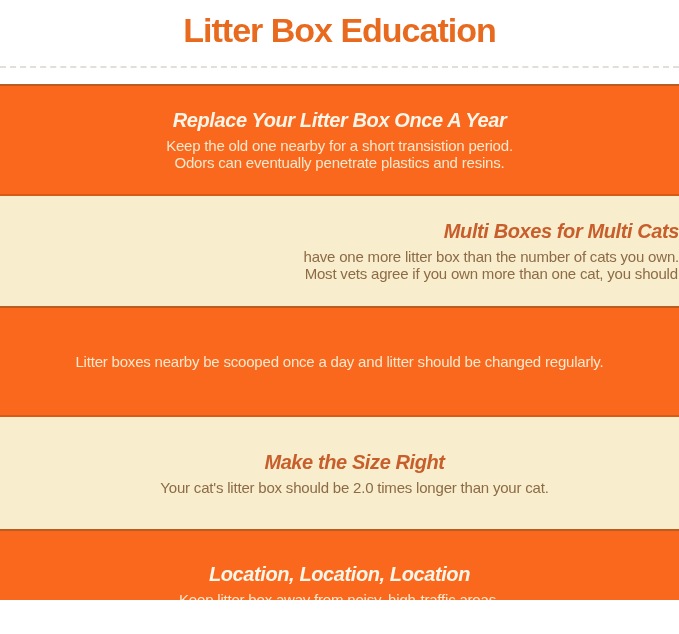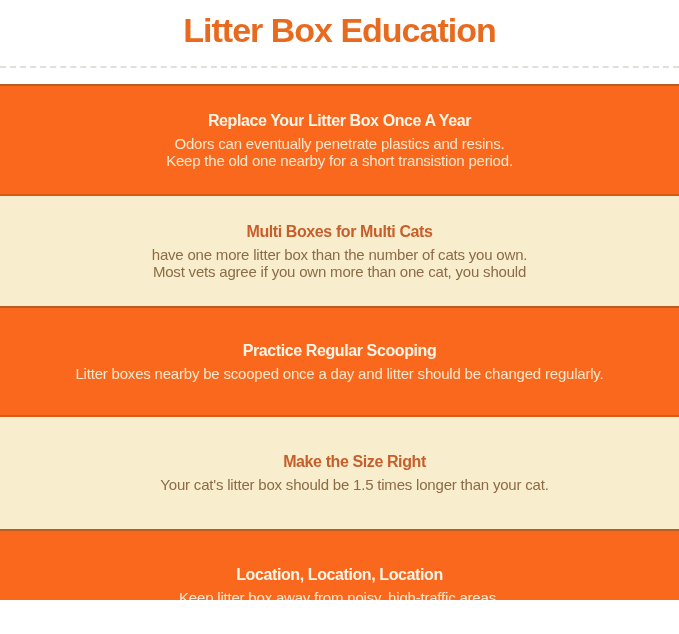--- a/index.html
+++ b/index.html
@@ -45,23 +45,24 @@
     box-sizing: border-box;
     display: flex;
     flex-direction: column;
     align-items: center;
     justify-content: center;
     text-align: center;
     width: 100%;
   }
   .band-heading {
     margin: 0 0 5px 0;
-    font-size: 16px;
+    font-size: 20px;
     font-weight: bold;
     letter-spacing: -0.4px;
+    font-style: italic;
   }
   .band-body {
     font-size: 15px;
     letter-spacing: -0.2px;
   }
   .body-line {
     line-height: 17px;
   }
   .band.orange {
     background: var(--orange, #f9681d);
@@ -69,62 +70,61 @@
                 inset 0 -2px 0 0 rgba(168, 77, 14, 0.45);
   }
   .band.orange .band-heading { color: var(--orangeHeading, #fdf6e8); }
   .band.orange .band-body    { color: var(--orangeBody, #f8e8cd); }
   .band.cream {
     background: var(--cream, #f8eecd);
   }
   .band.cream .band-heading { color: var(--creamHeading, #c75e2b); }
   .band.cream .band-body    { color: var(--creamBody, #8d6b46); }
   .sec-1 { height: 112px; }
-  .sec-2 { height: 110px; }
+  .sec-2 { height: 110px; align-items: flex-end; }
   .sec-3 { height: 111px; }
   .sec-4 { height: 112px; padding-left: 30px; }
   .sec-5 { height: 113px; }
 </style>
 </head>
 <body>
 
 <div class="poster">
 
   <div class="header">
     <h1 class="page-title">Litter Box Education</h1>
     <div class="dashed-divider"></div>
   </div>
 
   <section class="band orange sec-1">
     <h2 class="band-heading">Replace Your Litter Box Once A Year</h2>
     <div class="band-body">
+      <div class="body-line">Keep the old one nearby for a short transistion period.</div>
       <div class="body-line">Odors can eventually penetrate plastics and resins.</div>
-      <div class="body-line">Keep the old one nearby for a short transistion period.</div>
     </div>
   </section>
 
   <section class="band cream sec-2">
     <h2 class="band-heading">Multi Boxes for Multi Cats</h2>
     <div class="band-body">
       <div class="body-line">have one more litter box than the number of cats you own.</div>
       <div class="body-line">Most vets agree if you own more than one cat, you should</div>
     </div>
   </section>
 
   <section class="band orange sec-3">
-    <h2 class="band-heading">Practice Regular Scooping</h2>
     <div class="band-body">
       <div class="body-line">Litter boxes nearby be scooped once a day and litter should be changed regularly.</div>
     </div>
   </section>
 
   <section class="band cream sec-4">
     <h2 class="band-heading">Make the Size Right</h2>
     <div class="band-body">
-      <div class="body-line">Your cat's litter box should be 1.5 times longer than your cat.</div>
+      <div class="body-line">Your cat's litter box should be 2.0 times longer than your cat.</div>
     </div>
   </section>
 
   <section class="band orange sec-5">
     <h2 class="band-heading">Location, Location, Location</h2>
     <div class="band-body">
       <div class="body-line">Keep litter box away from noisy, high-traffic areas.</div>
     </div>
   </section>
 

